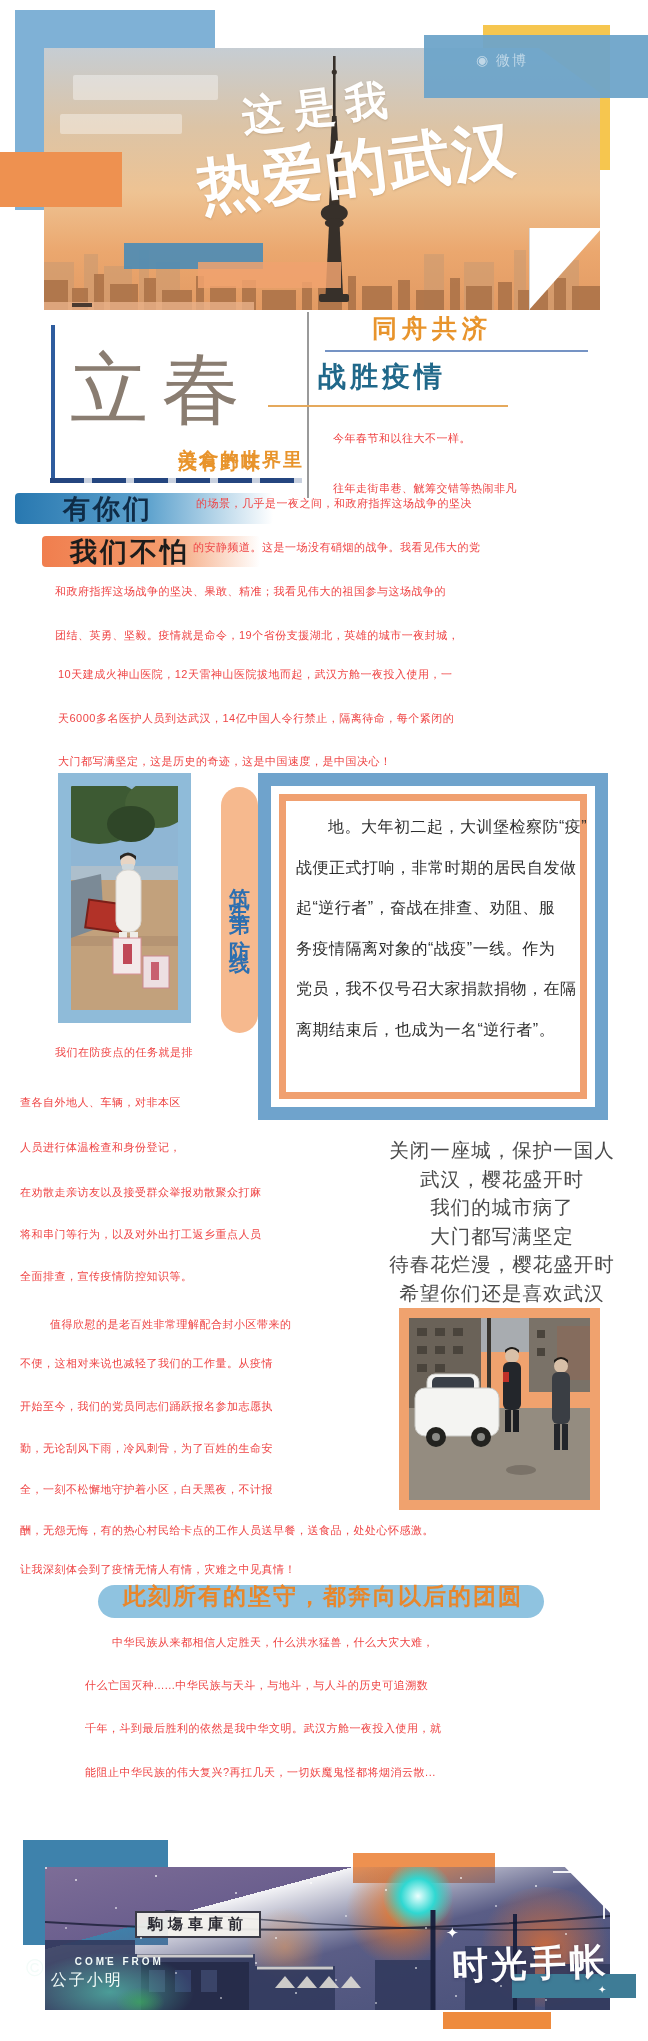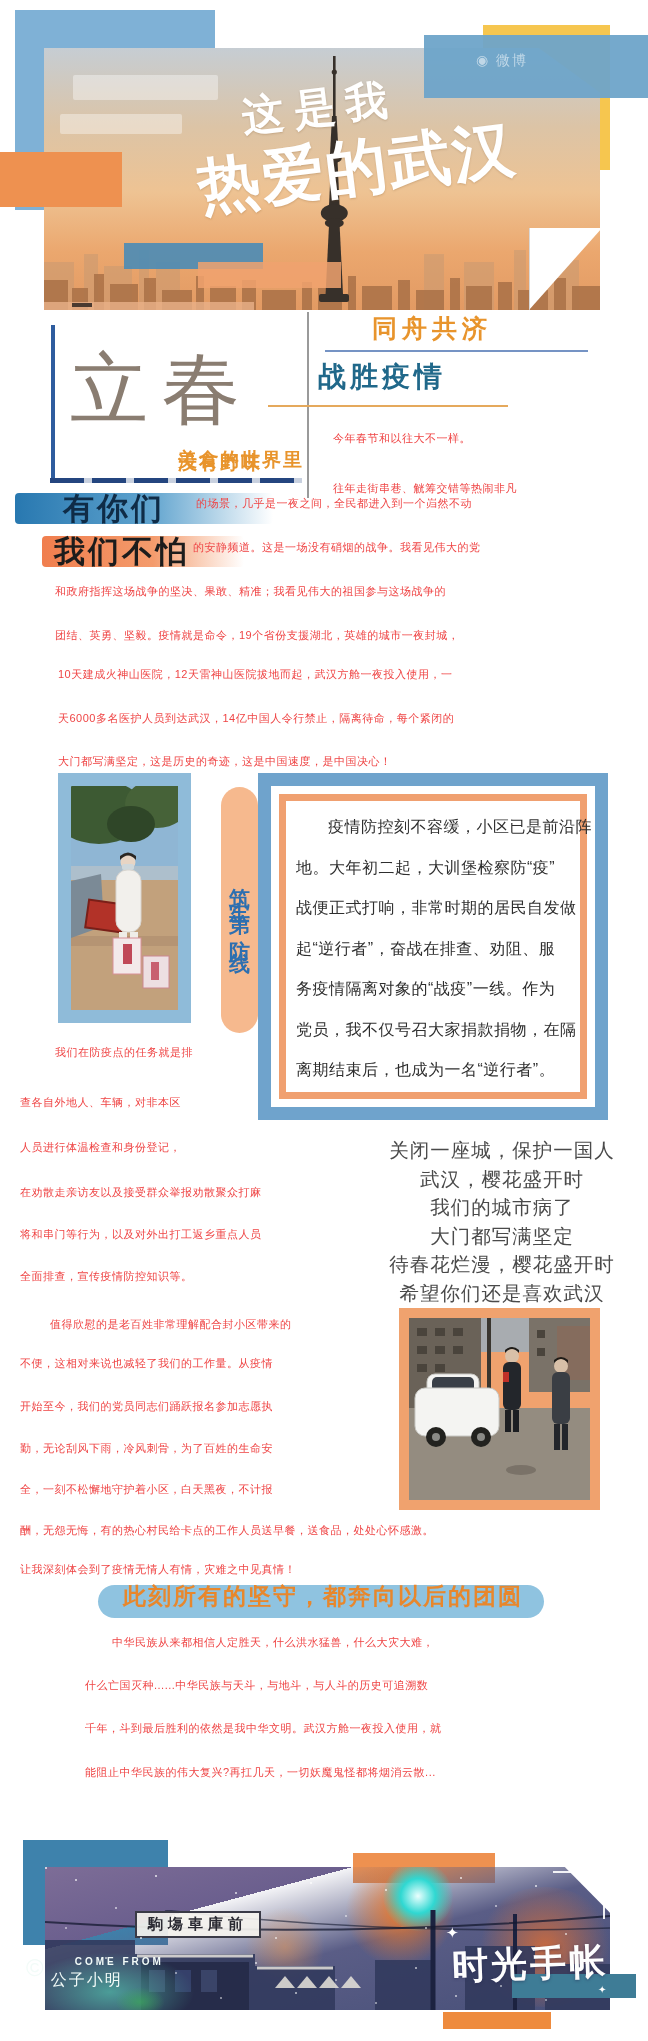--- a/index.html
+++ b/index.html
@@ -22,24 +22,24 @@
     clip-path:polygon(0 100%,100% 0,0 0);border-left:1px solid #d8d8d8;}
   
   .lichun{position:absolute;left:70px;top:338px;font-size:78px;color:#8a7d71;letter-spacing:14px;}
   .tagline{position:absolute;color:#e8942c;font-weight:bold;font-size:19px;letter-spacing:2px;}
   .navy-dash{position:absolute;left:50px;top:478px;width:252px;height:5px;
     background:repeating-linear-gradient(90deg,#24457f 0 34px,rgba(36,69,127,.25) 34px 42px);}
   .slogan1{position:absolute;left:372px;top:312px;font-size:25px;font-weight:bold;color:#e8942c;letter-spacing:5px;}
   .slogan2{position:absolute;left:318px;top:358px;font-size:28px;font-weight:bold;color:#20688a;letter-spacing:4px;}
   
   .badge{position:absolute;height:31px;border-radius:4px;display:flex;align-items:center;
-    font-size:31px;font-weight:bold;letter-spacing:3px;}
+    font-size:27px;font-weight:bold;letter-spacing:3px;}
   .badge1{left:15px;top:493px;width:210px;padding-left:48px;color:#0f2c47;
     background:linear-gradient(90deg,#2878b0 0%,#5fa3ce 52%,rgba(160,200,228,0) 100%);}
-  .badge2{left:42px;top:536px;width:190px;padding-left:12px;color:#1c1c1c;
+  .badge2{left:42px;top:536px;width:190px;padding-left:28px;color:#1c1c1c;
     background:linear-gradient(90deg,#f07e4e 0%,#f49b6c 55%,rgba(250,200,170,0) 100%);}
   
   .photo-frame1{position:absolute;left:58px;top:773px;width:133px;height:250px;background:#8fbbd9;padding:0;}
   .photo-frame1 svg{position:absolute;left:13px;top:13px;}
   .vbar{position:absolute;left:221px;top:787px;width:37px;height:246px;background:#f6b98e;border-radius:19px;
     display:flex;align-items:center;justify-content:center;}
   .vbar span{writing-mode:vertical-rl;font-size:21px;font-weight:bold;color:#2d6fb0;letter-spacing:13px;}
   .quote-box{position:absolute;left:258px;top:773px;width:350px;height:347px;background:#6fa3cc;box-sizing:border-box;padding:13px;}
   .quote-gap{width:100%;height:100%;background:#fff;box-sizing:border-box;padding:8px;}
   .quote-inner{width:100%;height:100%;border:7px solid #f0a070;box-sizing:border-box;padding:6px 10px 0 10px;background:#fff;}
@@ -172,21 +172,21 @@
   <div class="slogan1">同舟共济</div>
   <div class="rect" style="left:325px;top:350px;width:263px;height:2px;background:#7593c4;"></div>
   <div class="slogan2">战胜疫情</div>
   <div class="rect" style="left:268px;top:405px;width:240px;height:2px;background:#e5a95c;"></div>
   <div class="t" style="left:333px;top:432px;">今年春节和以往大不一样。</div>
   <div class="t" style="left:333px;top:482px;">往年走街串巷、觥筹交错等热闹非凡</div>
 
   <div class="badge badge1">
     <span>有你们</span>
   </div>
-  <div class="t" style="left:196px;top:497px;">的场景，几乎是一夜之间，全民都进入到一个岿然不动</div>
+  <div class="t" style="left:196px;top:497px;">的场景，几乎是一夜之间，和政府指挥这场战争的坚决</div>
   <div class="badge badge2">
     <span>我们不怕</span>
   </div>
   <div class="t" style="left:193px;top:541px;">的安静频道。这是一场没有硝烟的战争。我看见伟大的党</div>
   <div class="t" style="left:55px;top:585px;">和政府指挥这场战争的坚决、果敢、精准；我看见伟大的祖国参与这场战争的</div>
   <div class="t" style="left:55px;top:629px;">团结、英勇、坚毅。疫情就是命令，19个省份支援湖北，英雄的城市一夜封城，</div>
   <div class="t" style="left:58px;top:668px;">10天建成火神山医院，12天雷神山医院拔地而起，武汉方舱一夜投入使用，一</div>
   <div class="t" style="left:58px;top:712px;">天6000多名医护人员到达武汉，14亿中国人令行禁止，隔离待命，每个紧闭的</div>
   <div class="t" style="left:58px;top:755px;">大门都写满坚定，这是历史的奇迹，这是中国速度，是中国决心！</div>
 
@@ -214,21 +214,20 @@
     </svg>
   </div>
 
   <div class="vbar">
     <span>筑牢第一防线</span>
   </div>
 
   <div class="quote-box">
     <div class="quote-gap">
       <div class="quote-inner">
-        <div>疫情防控刻不容缓，小区已是前沿阵</div>
         <div>地。大年初二起，大训堡检察防“疫”</div>
         <div>战便正式打响，非常时期的居民自发做</div>
         <div>起“逆行者”，奋战在排查、劝阻、服</div>
         <div>务疫情隔离对象的“战疫”一线。作为</div>
         <div>党员，我不仅号召大家捐款捐物，在隔</div>
         <div>离期结束后，也成为一名“逆行者”。</div>
       </div>
     </div>
   </div>
 

